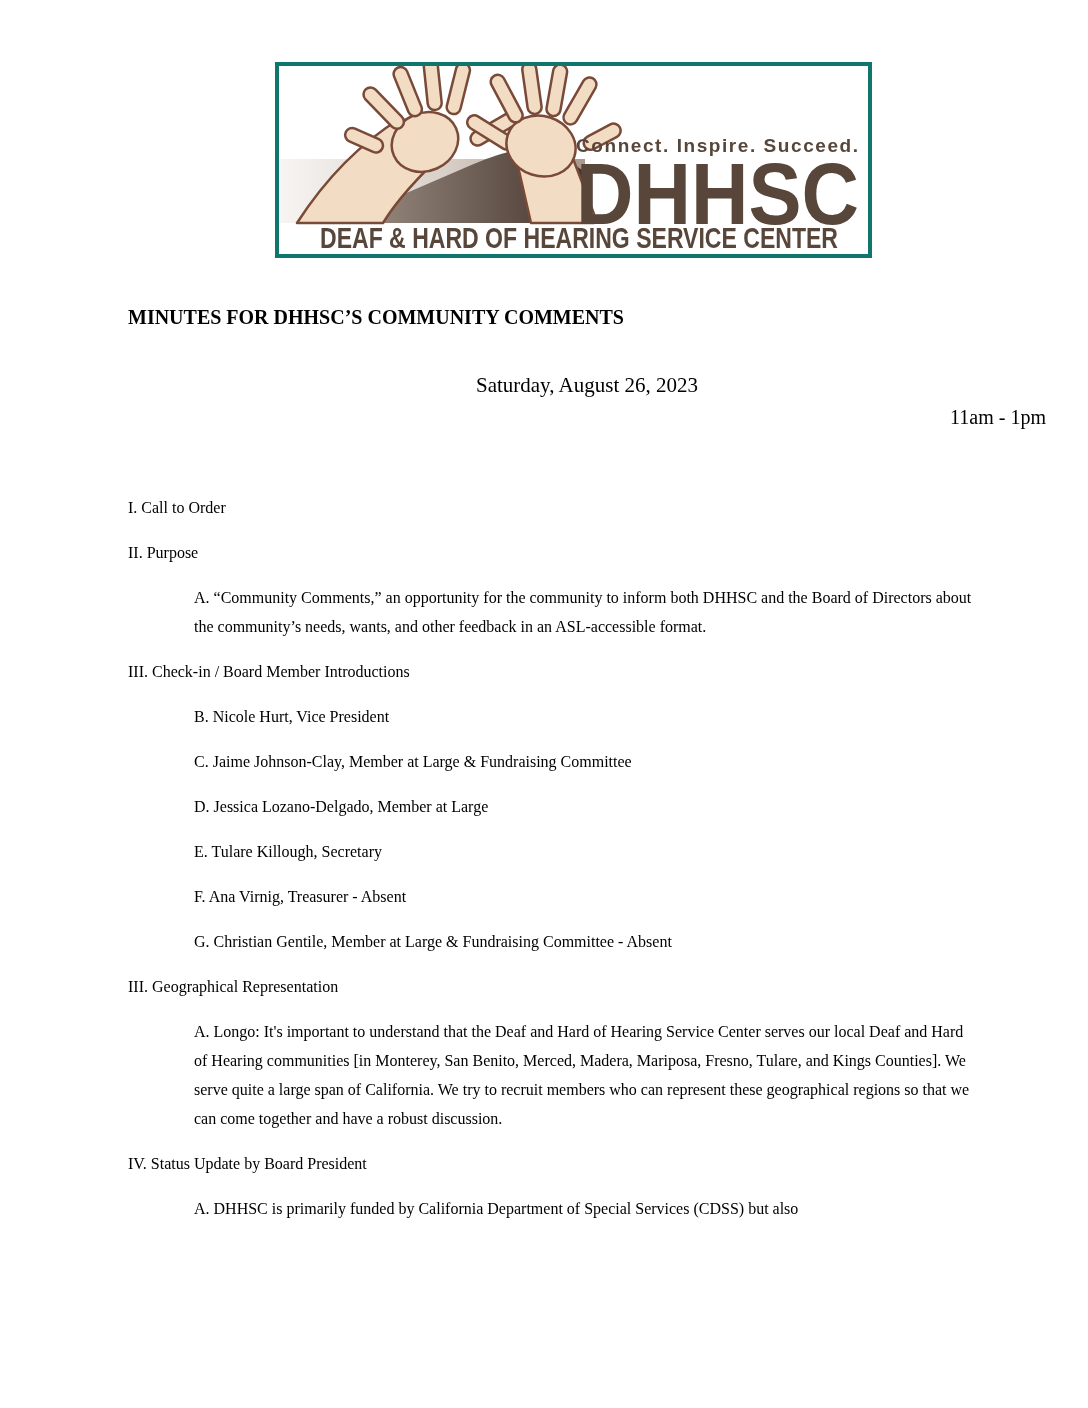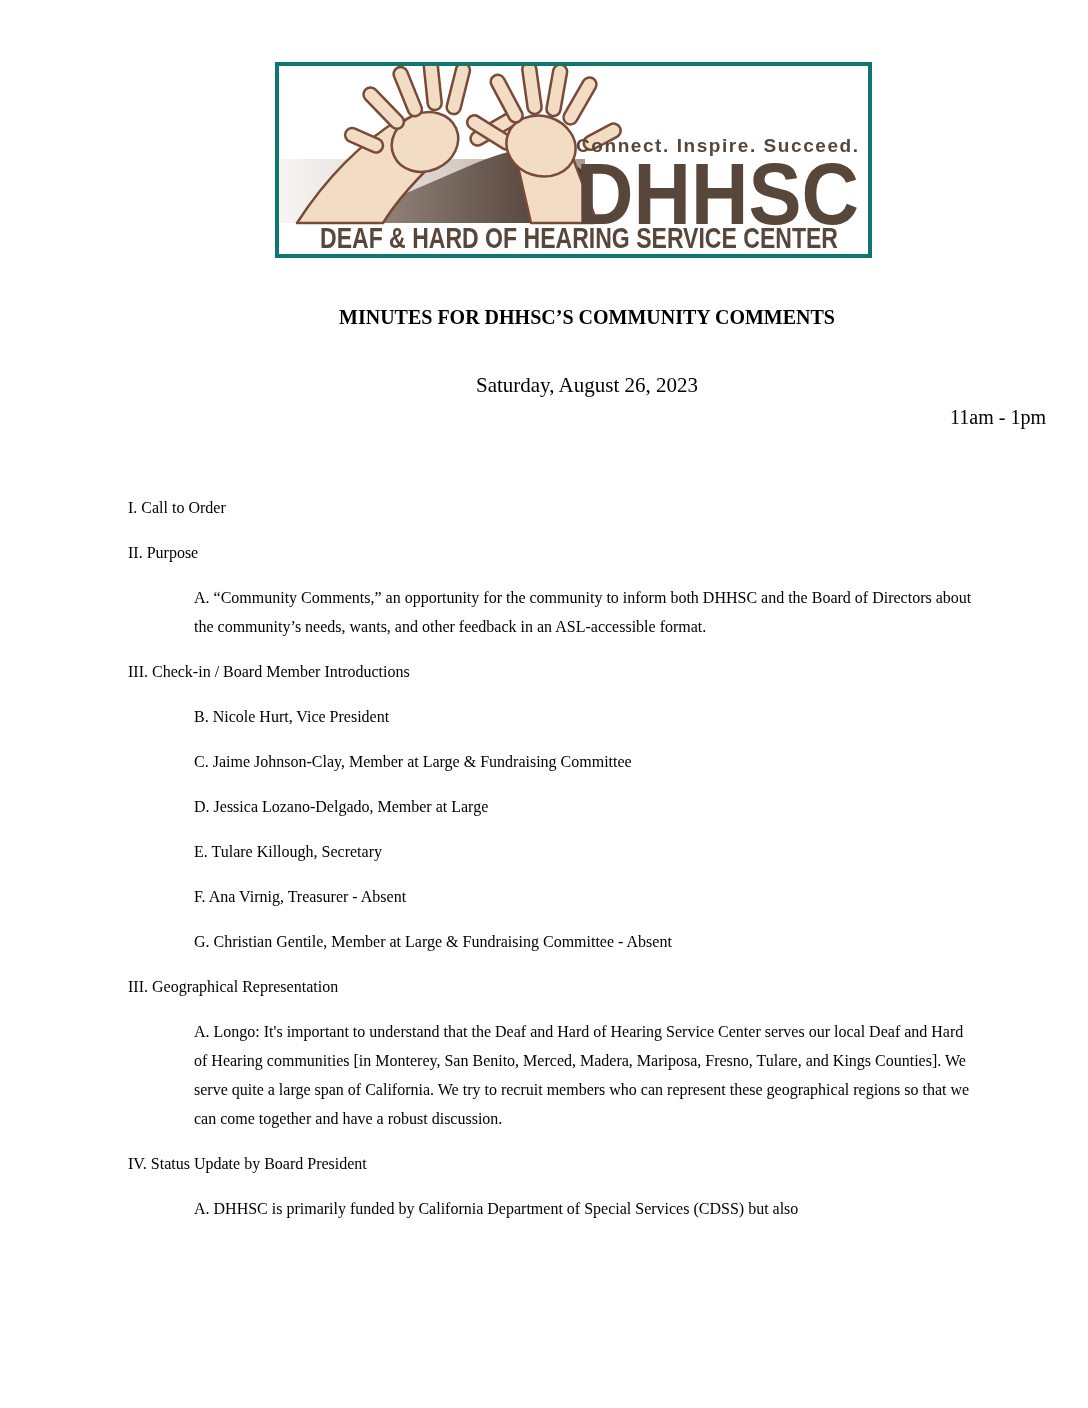--- a/index.html
+++ b/index.html
@@ -38,21 +38,21 @@
   }
   .logo-org-text {
     font-family: "Liberation Sans", sans-serif;
     font-weight: 700;
     font-size: 30px;
     fill: #574639;
   }
   
   .doc-title {
     margin: 304px 42px 0 128px;
-    text-align: center;
+    text-align: left;
     font-weight: 700;
     font-size: 20px;
     line-height: 26px;
   }
   .doc-date {
     margin: 41px 42px 0 128px;
     text-align: center;
     font-size: 21px;
     line-height: 28px;
   }

